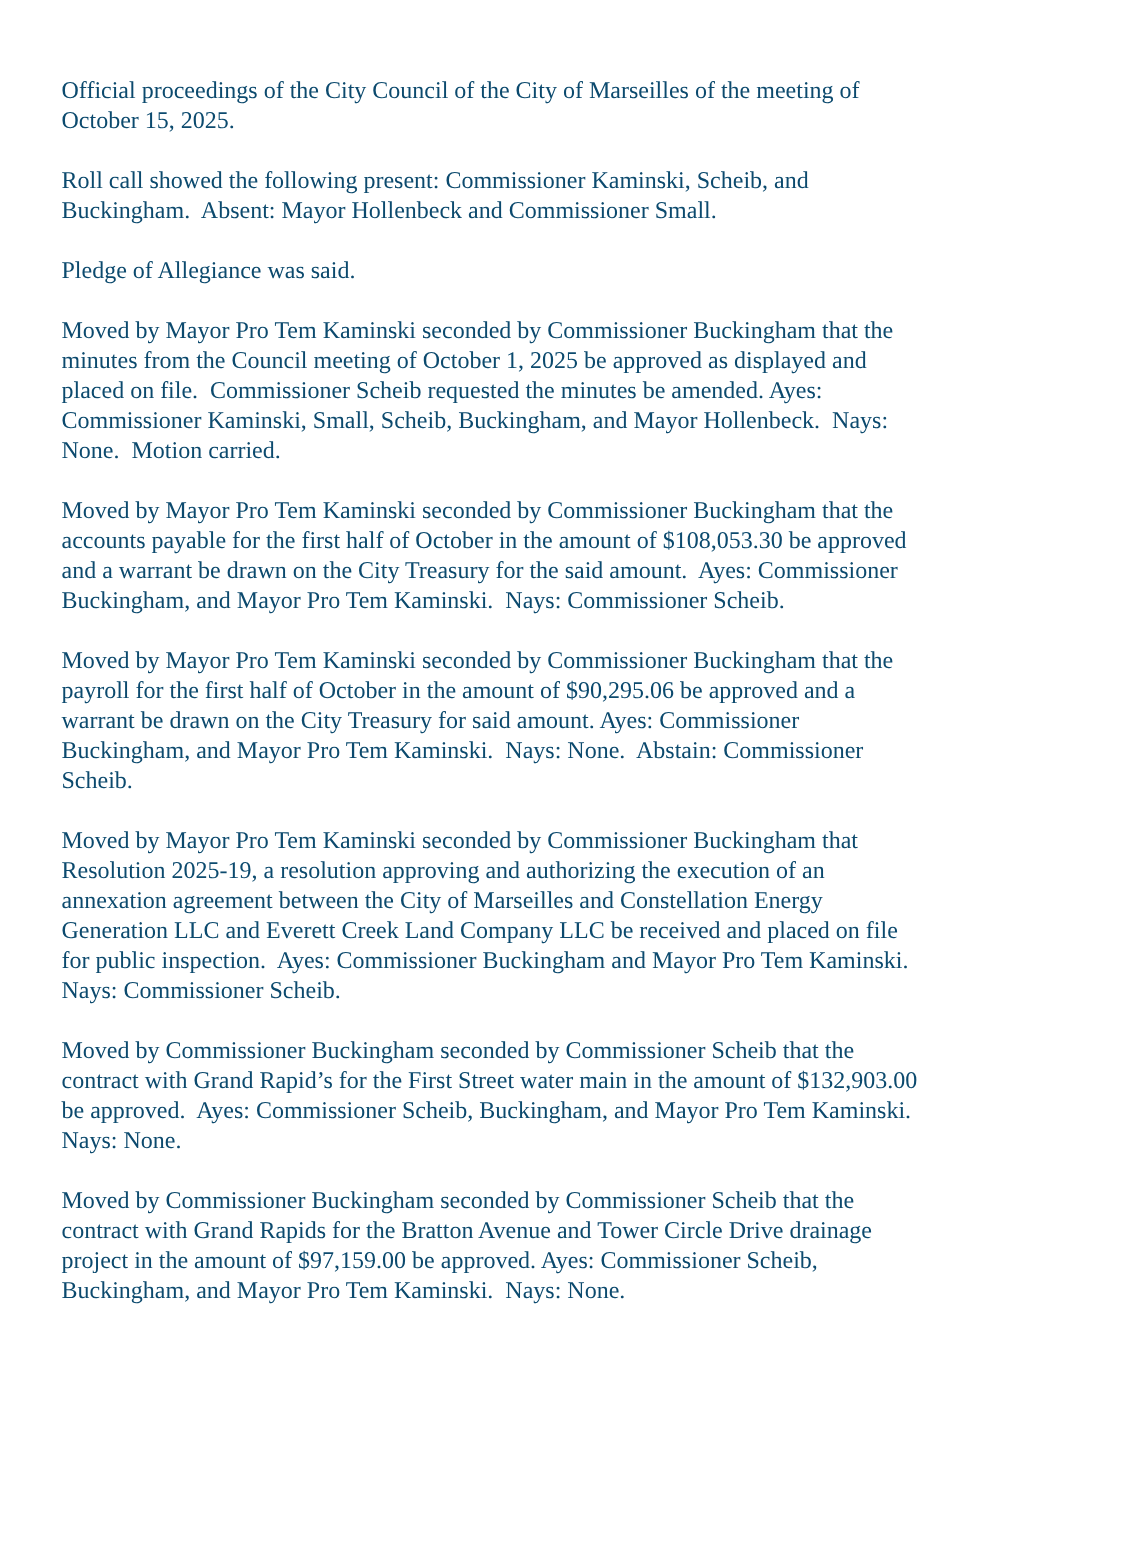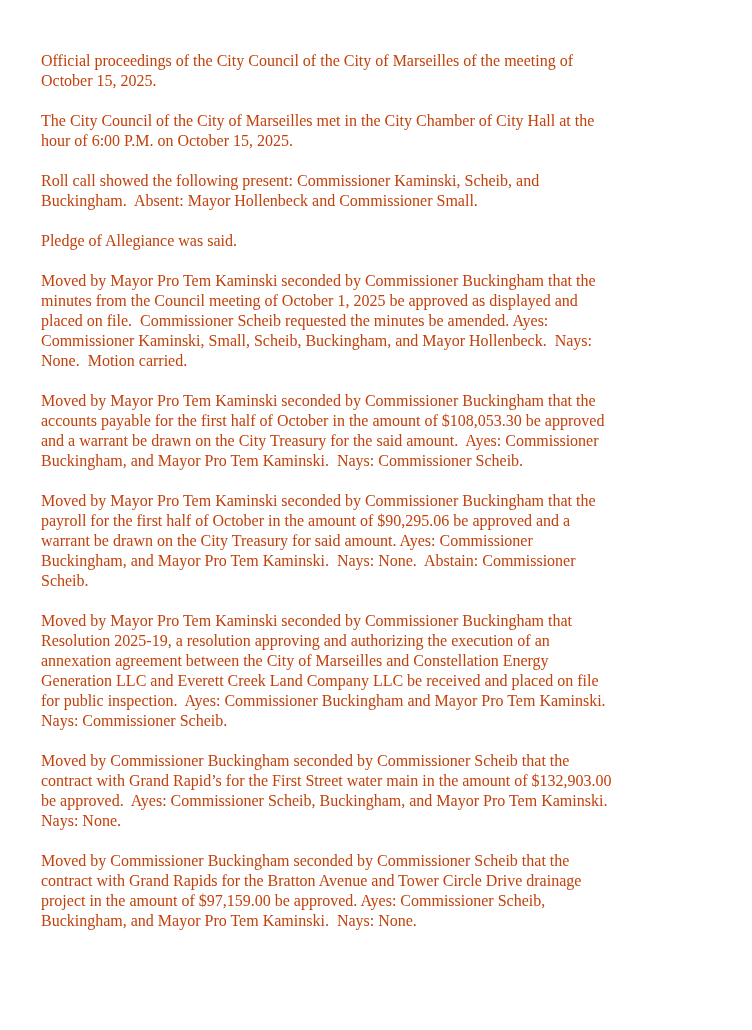--- a/index.html
+++ b/index.html
@@ -22,26 +22,24 @@
   }
   .para {
     margin: 0 0 20px 0;
     white-space: pre;
     font-kerning: normal;
   }
 </style>
 </head>
 <body style="background: rgb(255, 255, 255);">
 
-<div class="page" style="background: rgb(255, 255, 255); color: #c2410c;">
+<div class="page" style="background: rgb(255, 255, 255); color: #0c4a6e;">
   <div>
       <p class="para">Official proceedings of the City Council of the City of Marseilles of the meeting of
 October 15, 2025.</p>
-      <p class="para">The City Council of the City of Marseilles met in the City Chamber of City Hall at the
-hour of 6:00 P.M. on October 15, 2025.</p>
       <p class="para">Roll call showed the following present: Commissioner Kaminski, Scheib, and
 Buckingham.  Absent: Mayor Hollenbeck and Commissioner Small.</p>
       <p class="para">Pledge of Allegiance was said.</p>
       <p class="para">Moved by Mayor Pro Tem Kaminski seconded by Commissioner Buckingham that the
 minutes from the Council meeting of October 1, 2025 be approved as displayed and
 placed on file.  Commissioner Scheib requested the minutes be amended. Ayes:
 Commissioner Kaminski, Small, Scheib, Buckingham, and Mayor Hollenbeck.  Nays:
 None.  Motion carried.</p>
       <p class="para">Moved by Mayor Pro Tem Kaminski seconded by Commissioner Buckingham that the
 accounts payable for the first half of October in the amount of $108,053.30 be approved

